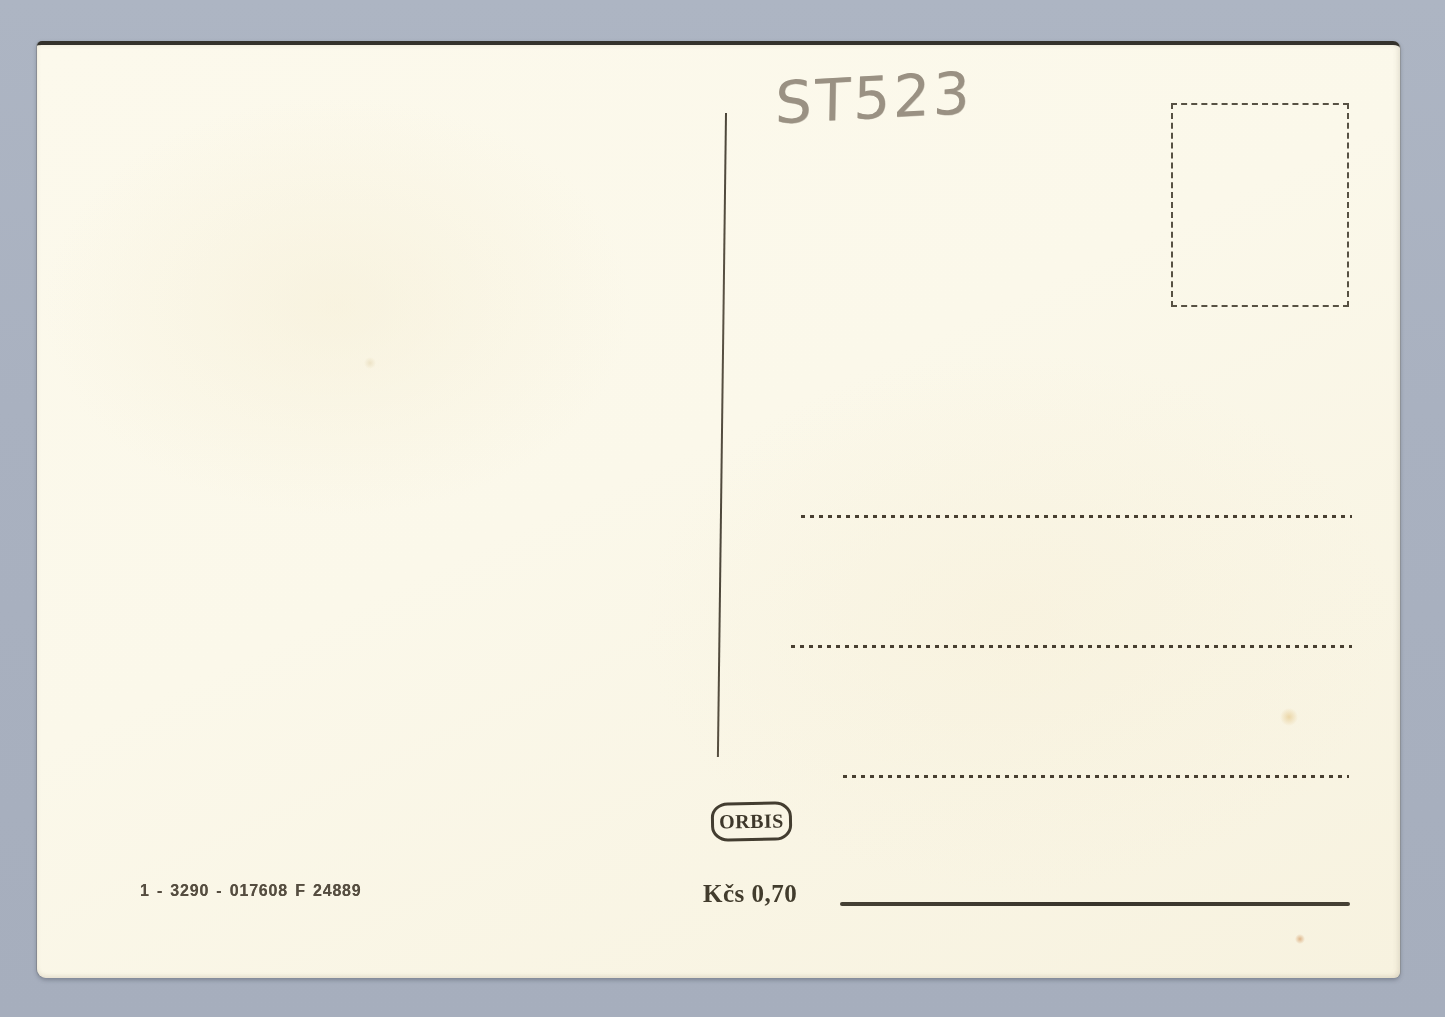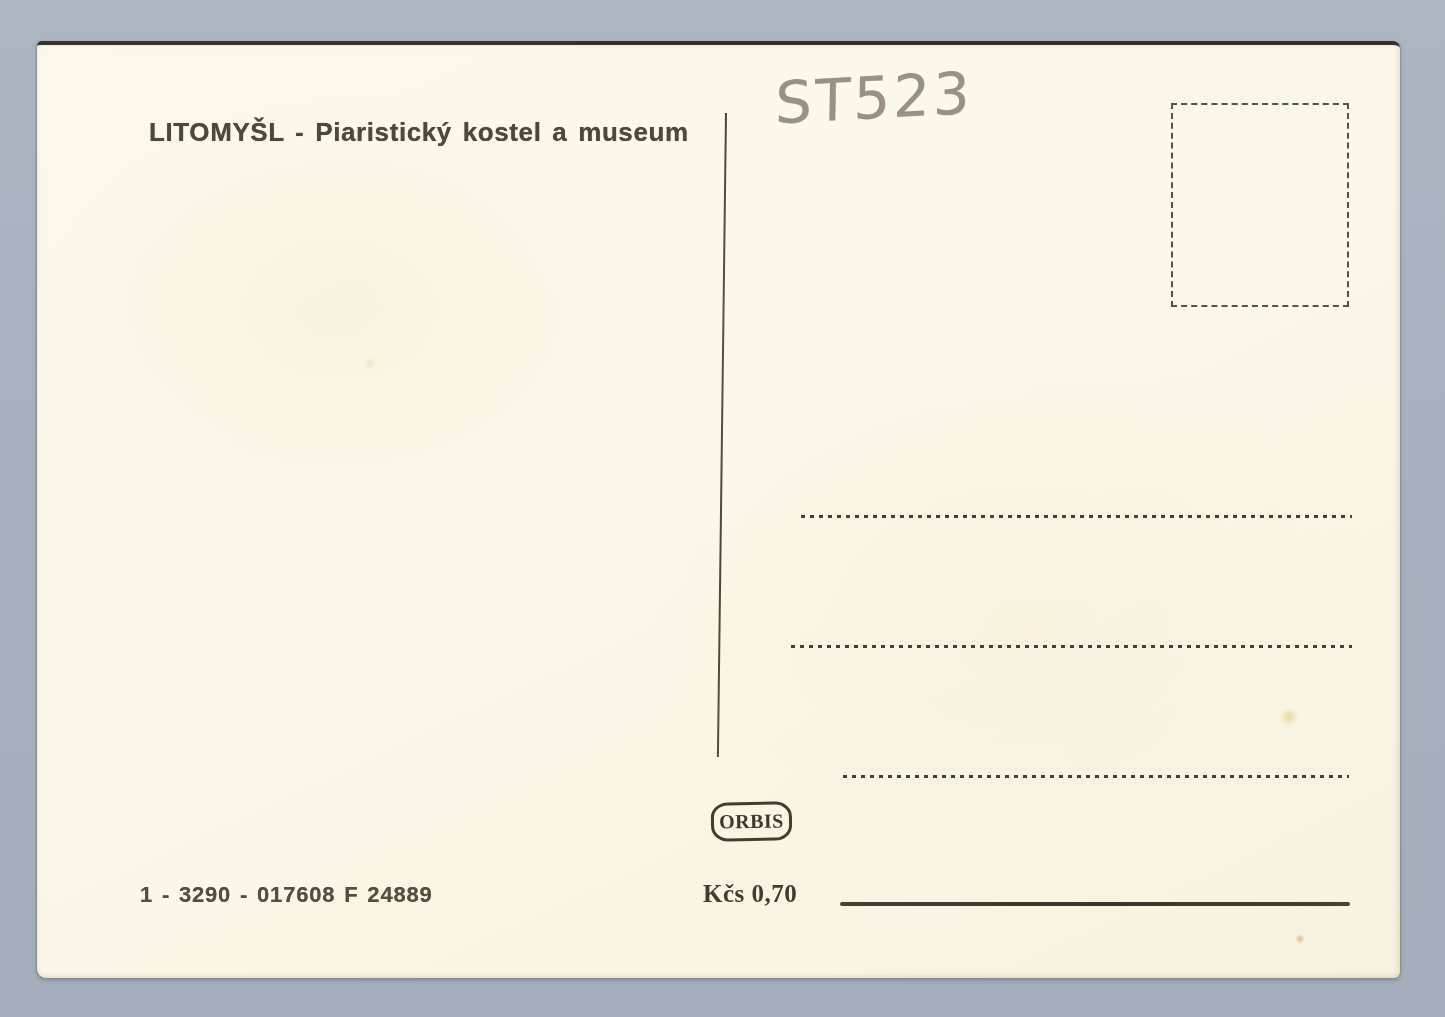--- a/index.html
+++ b/index.html
@@ -107,21 +107,21 @@
     font-family:"Liberation Serif", serif;
     font-weight:bold;
     font-size:25px;
     letter-spacing:0.5px;
     color:#423c2d;
     text-align:center;
   }
   .catalog{
     position:absolute;
     left:103px; top:837px;
-    font-size:22px;
+    font-size:16px;
     font-weight:bold;
     letter-spacing:0.8px;
     word-spacing:2px;
     color:#554d40;
     text-shadow:0 0 0.6px rgba(85,77,64,0.8);
     white-space:nowrap;
   }
   .sign-line{
     position:absolute;
     left:803px; top:857px;
@@ -129,21 +129,20 @@
     background:linear-gradient(90deg,#454034 0%,#38342b 50%,#454034 100%);
     border-radius:2px;
   }
 </style>
 </head>
 <body>
 
 <div class="stage">
   <div class="card">
 
-    <div class="caption">LITOMYŠL - Piaristický kostel a museum</div>
 
     <div class="pencil">ST523</div>
 
     <div class="stamp-box"></div>
 
     <div class="divider"></div>
 
     <div class="addr-line l1"></div>
     <div class="addr-line l2"></div>
     <div class="addr-line l3"></div>

